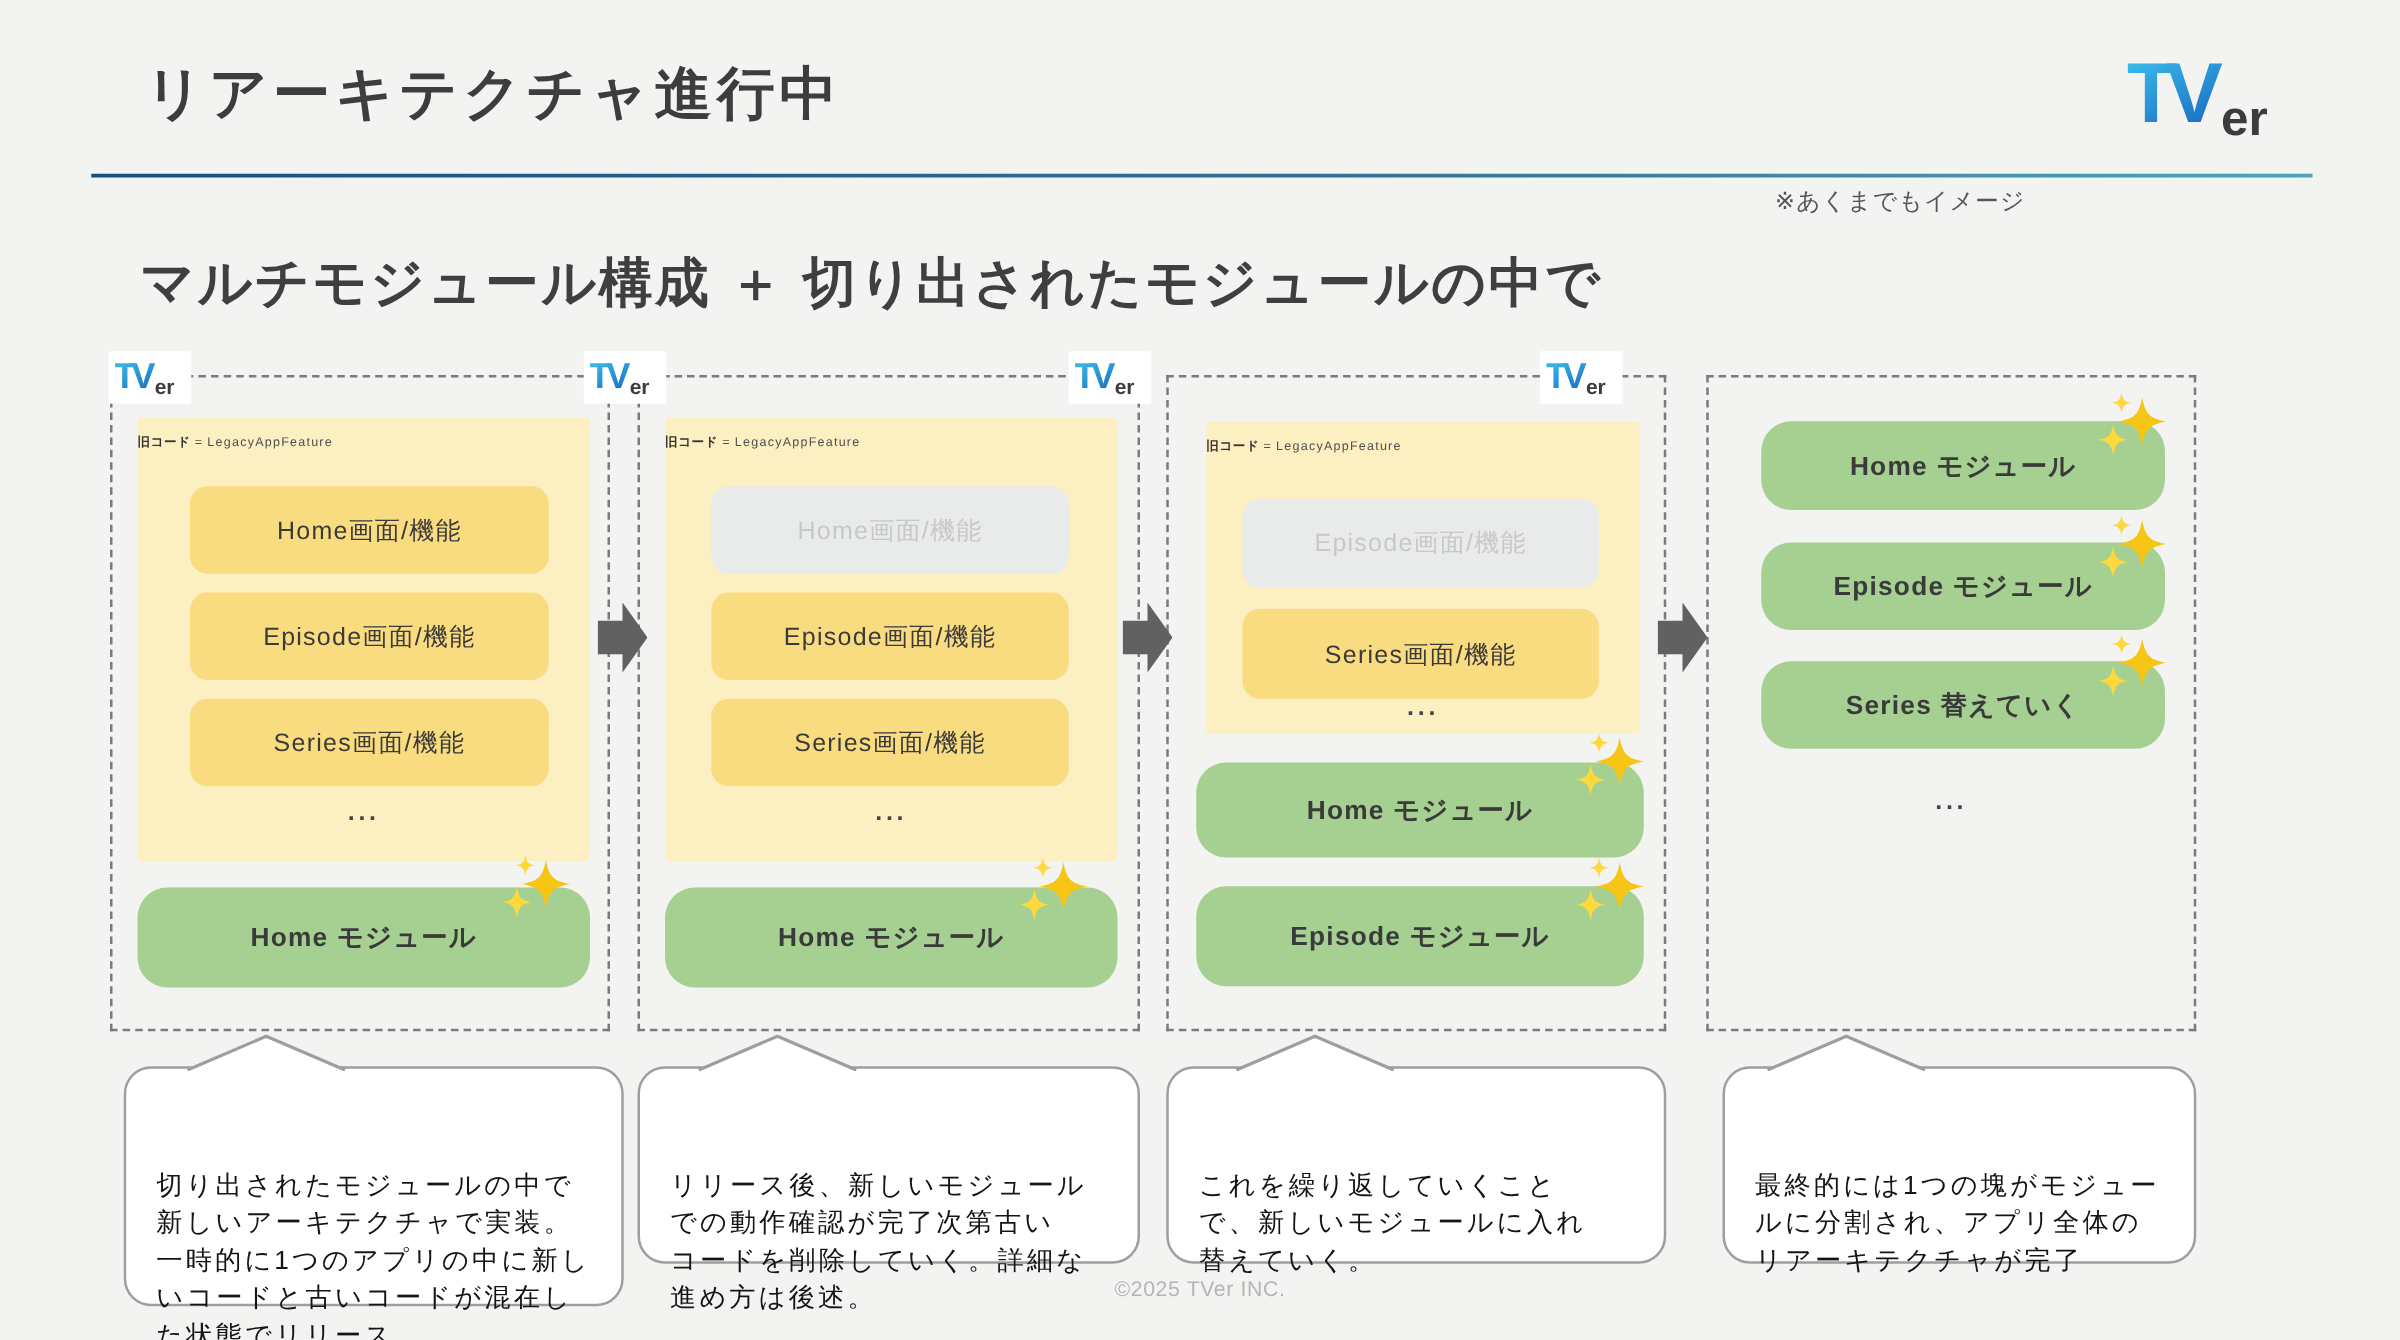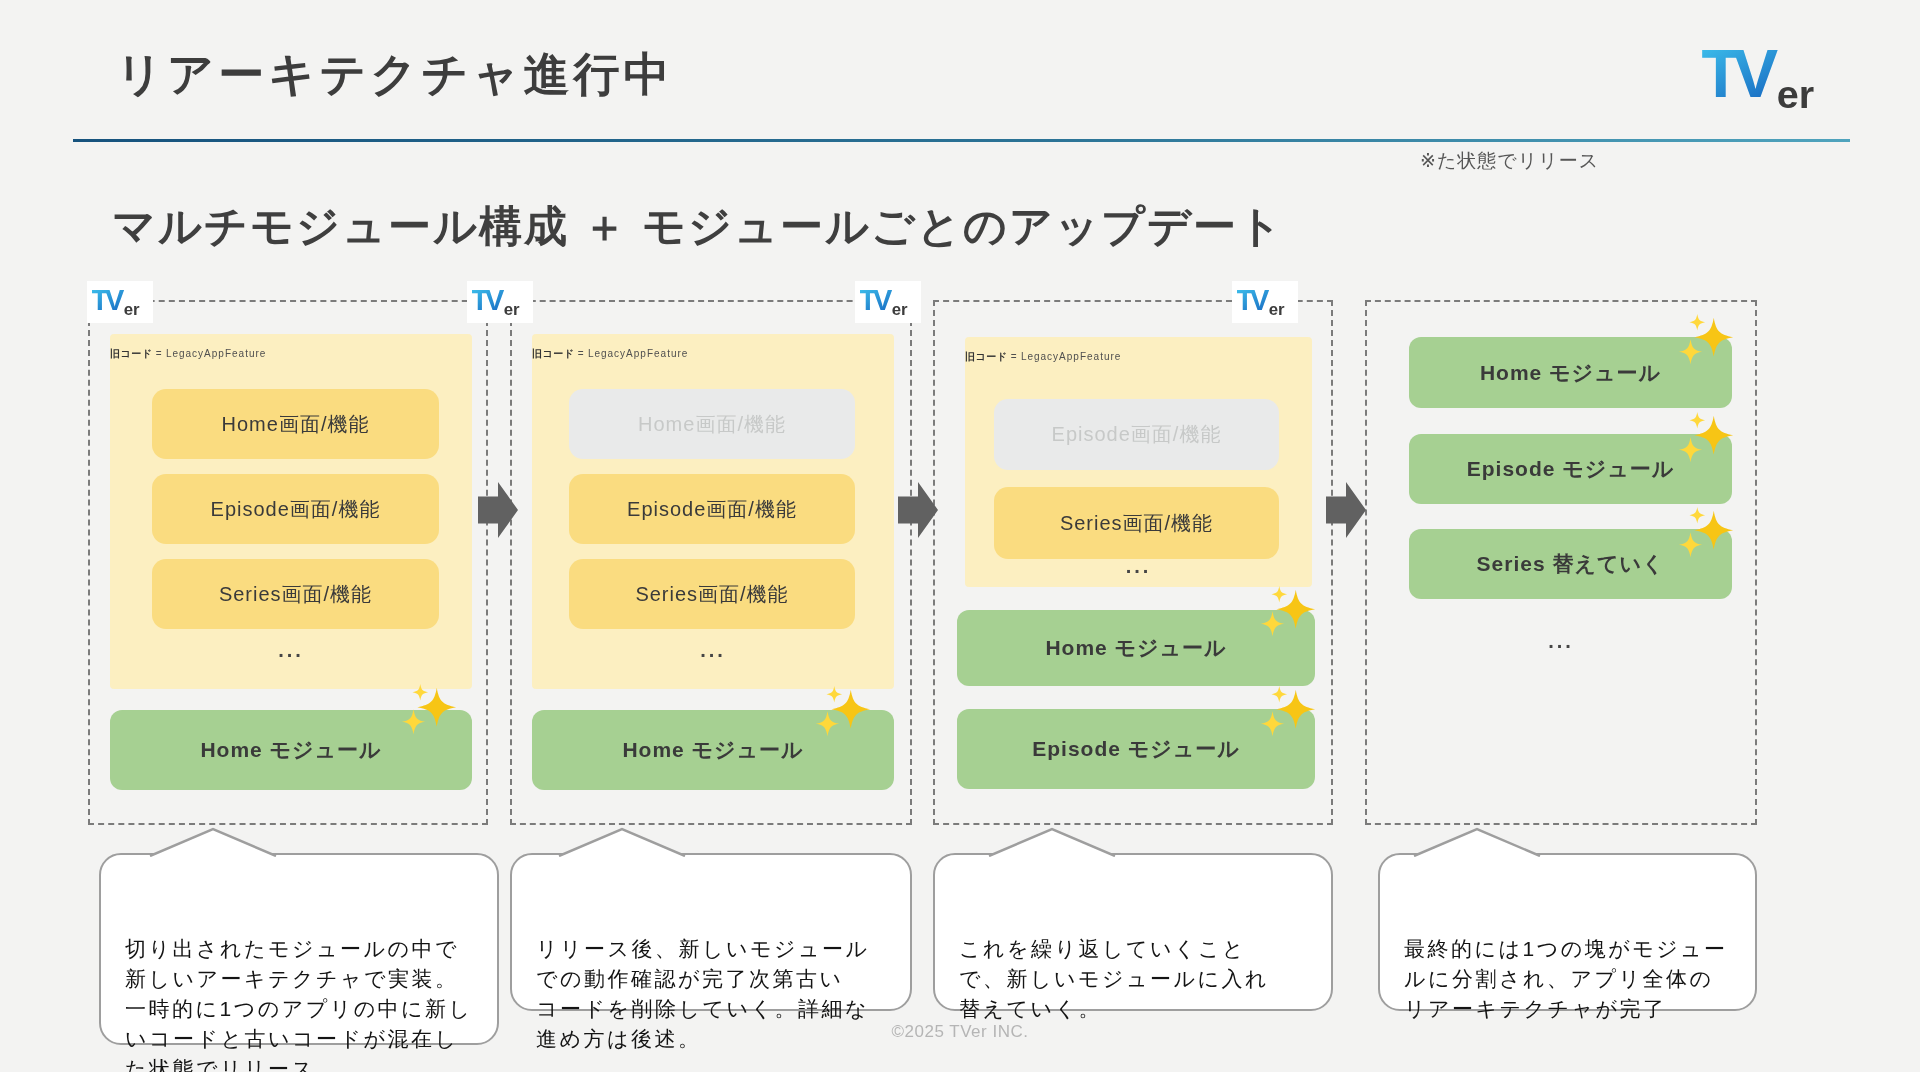--- a/index.html
+++ b/index.html
@@ -16,21 +16,21 @@
   .badge{position:absolute;top:281px;width:66px;height:42px;background:#FFFFFF;display:flex;align-items:center;justify-content:center;z-index:3;}
 
   .legacy{position:absolute;background:#FCEFC1;border-radius:4px;}
   .legacy-label{position:absolute;top:13px;left:0;width:100%;text-align:left;font-size:10px;color:#3E3E3E;letter-spacing:0.5px;white-space:nowrap;}
   .legacy-label .k{font-weight:bold;color:#333333;}
   .legacy-label .v{font-weight:400;color:#4F4F4F;letter-spacing:1px;}
 
   .screen{position:absolute;background:#FADC80;border-radius:14px;display:flex;align-items:center;justify-content:center;font-weight:normal;font-size:20px;color:#3A3A3A;letter-spacing:1px;}
   .screen.disabled{background:#E9EAEA;color:#C7C9C8;}
 
-  .module{position:absolute;background:#A6D092;border-radius:12px;display:flex;align-items:center;justify-content:center;font-weight:bold;font-size:21px;color:#3A3A3A;letter-spacing:1px;}
+  .module{position:absolute;background:#A6D092;border-radius:24px;display:flex;align-items:center;justify-content:center;font-weight:bold;font-size:21px;color:#3A3A3A;letter-spacing:1px;}
 
   .ellipsis{position:absolute;left:0;width:100%;text-align:center;font-weight:bold;font-size:20px;color:#454545;letter-spacing:3px;}
 
   .arrow{position:absolute;top:482px;width:40px;height:56px;background:#616161;z-index:2;
          clip-path:polygon(0 26%,50% 26%,50% 0,100% 50%,50% 100%,50% 74%,0 74%);}
 
   .sparkles{position:absolute;width:62px;height:62px;z-index:2;}
 
   .bubble{position:absolute;top:853px;background:#FFFFFF;border:2px solid #9E9E9E;border-radius:22px;
           box-sizing:border-box;padding:19px 24px;font-size:21px;line-height:30px;color:#141414;
@@ -62,22 +62,22 @@
     </defs>
   </svg>
 
   <div class="slide-title">リアーキテクチャ進行中</div>
   <div class="logo-main">
     <svg width="132" height="79" viewBox="0 0 120 72">
         <use href="#tver-logo"></use>
       </svg>
   </div>
   <div class="title-divider"></div>
-  <div class="note-caption">※た状態でリリース</div>
-  <div class="slide-subtitle">マルチモジュール構成 ＋ モジュールごとのアップデート</div>
+  <div class="note-caption">※あくまでもイメージ</div>
+  <div class="slide-subtitle">マルチモジュール構成 ＋ 切り出されたモジュールの中で</div>
 
   <div class="badge" style="left:87px">
       <svg width="56" height="34" viewBox="0 0 120 72">
         <use href="#tver-logo"></use>
       </svg>
     </div>
   <div class="badge" style="left:467px">
       <svg width="56" height="34" viewBox="0 0 120 72">
         <use href="#tver-logo"></use>
       </svg>

